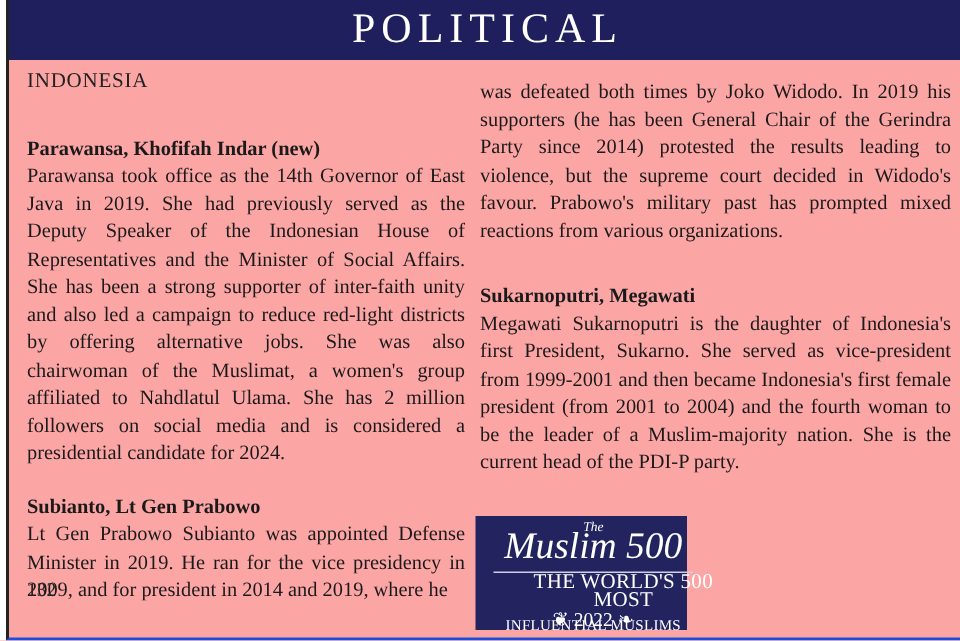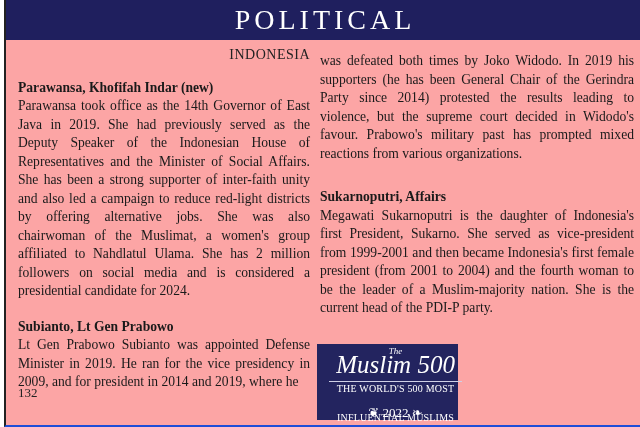--- a/index.html
+++ b/index.html
@@ -3,31 +3,31 @@
   <meta charset="utf-8">
   <style>
     html, body { margin:0; padding:0; }
     body { width:640px; height:427px; background:#ffffff; position:relative; overflow:hidden; }
     .page { position:absolute; left:4px; top:0; width:638px; height:425px; border-left:2px solid #222; border-bottom:2px solid #1d4ed8; background:#fca5a5; }
     .header { position:absolute; left:0; top:0; width:638px; height:40px; background:#1f1f5e; color:#fff; text-align:center; }
     .header-title { font-family:"Liberation Serif", "DejaVu Serif", serif; font-size:28px; letter-spacing:4px; line-height:40px; font-weight:normal; }
     .col { position:absolute; font-family:"Liberation Serif", "DejaVu Serif", serif; color:#1a1a1a; font-size:13.6px; line-height:18.5px; }
     .col-left { left:12px; top:46px; width:292px; }
     .col-right { left:314px; top:52px; width:314px; }
-    .section { text-align:right; font-size:14px; letter-spacing:0.5px; margin:0 0 14px 0; color:#222; }
+    .section { text-align:left; font-size:14px; letter-spacing:0.5px; margin:0 0 25px 0; color:#222; }
     .name { text-align:left; font-weight:bold; margin:0; font-size:13.6px; }
     .para { text-align:justify; margin:0; hyphens:manual; }
     .gap { height:17px; }
     .gap-r { height:25px; }
     .page-num { position:absolute; left:12px; top:385px; font-family:"Liberation Serif", serif; font-size:13px; color:#222; }
     .logo { position:absolute; left:311px; top:344px; width:141px; height:76px; background:#23245f; color:#fff; font-family:"Liberation Serif", serif; text-align:center; }
     .logo-the { position:absolute; left:0; width:157px; top:2px; font-size:9px; font-style:italic; }
     .logo-main { position:absolute; left:0; width:157px; top:7px; font-size:25px; font-style:italic; line-height:28px; }
     .logo-rule { position:absolute; left:12px; width:133px; top:37px; height:1px; background:#cfd0e6; }
-    .logo-sub1 { position:absolute; left:0; width:157px; top:39px; font-size:10px; line-height:12px; letter-spacing:0.2px; }
+    .logo-sub1 { position:absolute; left:0; width:157px; top:39px; font-size:14px; line-height:12px; letter-spacing:0.2px;padding-left:20px; }
     .logo-sub2 { position:absolute; left:0; width:157px; top:51px; font-size:10px; line-height:12px; letter-spacing:0.2px;margin-top:17px; }
     .logo-year { position:absolute; left:0; width:157px; top:61px; font-size:13px; line-height:15px;text-align:center; }
   </style>
 </head>
 <body>
 
 <div class="page">
   <div class="header">
     <div class="header-title">POLITICAL</div>
   </div>
@@ -39,21 +39,21 @@
     <div class="gap"></div>
     <div class="name">Subianto, Lt Gen Prabowo</div>
     <p class="para">Lt Gen Prabowo Subianto was appointed Defense Minister in 2019. He ran for the vice presidency in 2009, and for president in 2014 and 2019, where he</p>
   </div>
 
   <div class="page-num">132</div>
 
   <div class="col col-right">
     <p class="para">was defeated both times by Joko Widodo. In 2019 his supporters (he has been General Chair of the Gerindra Party since 2014) protested the results leading to violence, but the supreme court decided in Widodo's favour. Prabowo's military past has prompted mixed reactions from various organizations.</p>
     <div class="gap-r"></div>
-    <div class="name">Sukarnoputri, Affairs</div>
+    <div class="name">Sukarnoputri, Megawati</div>
     <p class="para">Megawati Sukarnoputri is the daughter of Indonesia's first President, Sukarno. She served as vice-president from 1999-2001 and then became Indonesia's first female president (from 2001 to 2004) and the fourth woman to be the leader of a Muslim-majority nation. She is the current head of the PDI-P party.</p>
   </div>
 
   <div class="logo">
     <div class="logo-the">The</div>
     <div class="logo-main">Muslim 500</div>
     <div class="logo-rule"></div>
     <div class="logo-sub1">THE WORLD'S 500 MOST</div>
     <div class="logo-sub2">INFLUENTIAL MUSLIMS</div>
     <div class="logo-year">❦ 2022 ❧</div>

